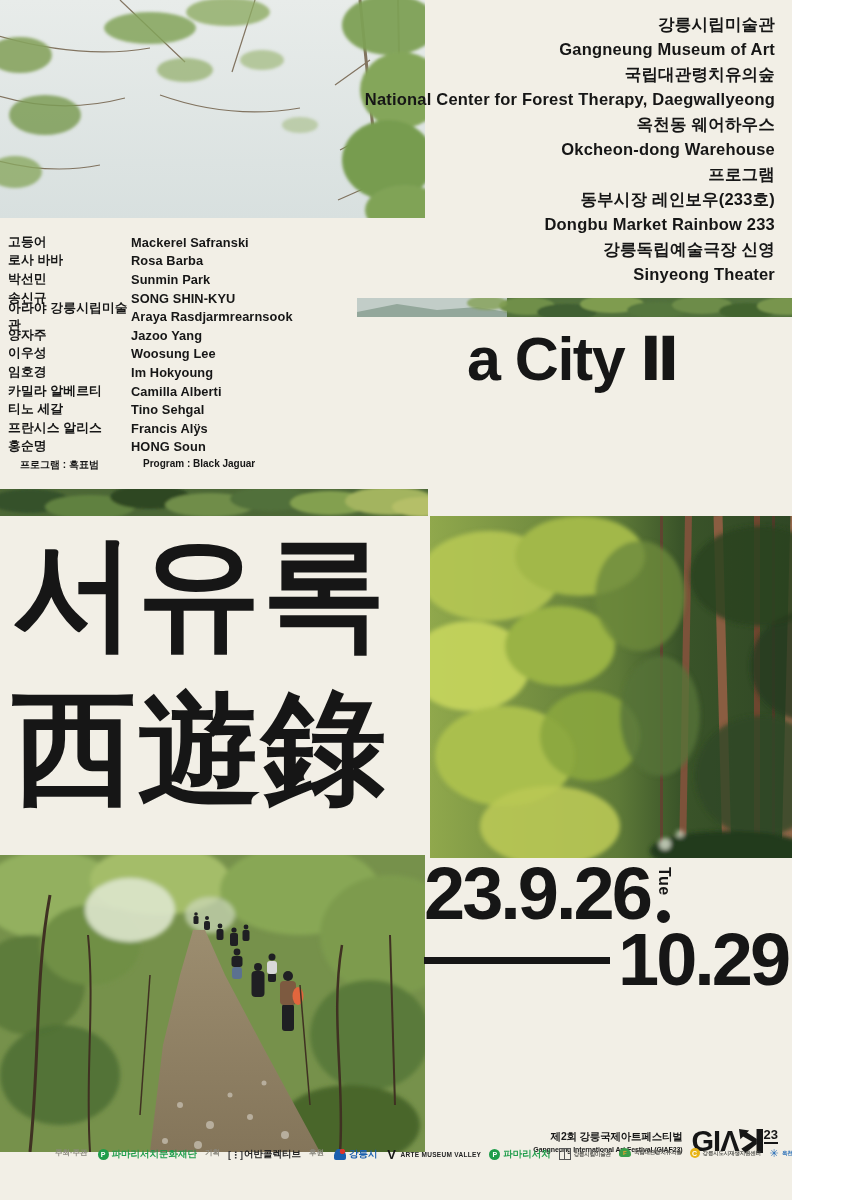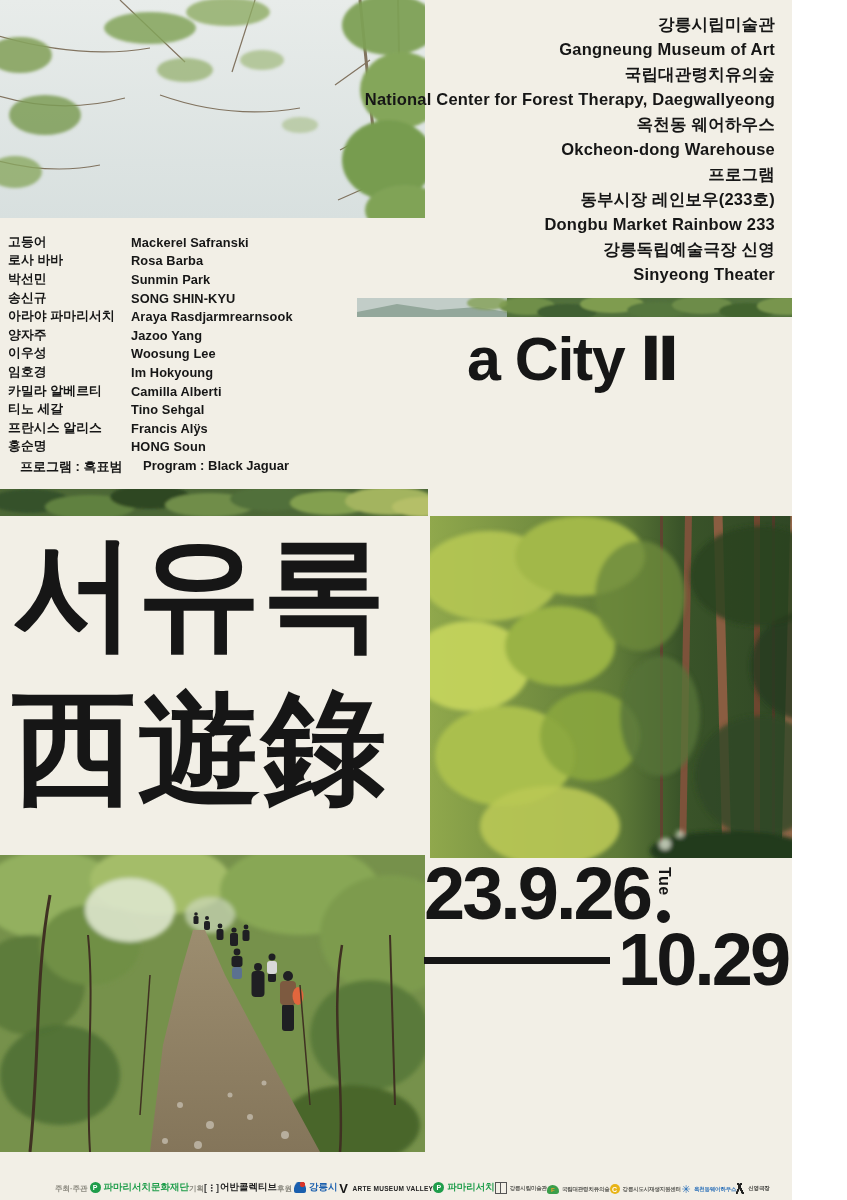--- a/index.html
+++ b/index.html
@@ -10,21 +10,21 @@
 
   
   .venues{position:absolute;top:12px;right:17px;text-align:right;}
   .venue-line{display:block;font-size:16.5px;line-height:25px;font-weight:700;letter-spacing:.2px;}
 
   
   .artists{position:absolute;left:8px;top:233px;display:grid;grid-template-columns:123px auto;
            grid-auto-rows:18.6px;align-items:center;}
   .artists span{font-size:12.8px;font-weight:700;letter-spacing:.1px;}
   .program{position:absolute;left:20px;top:458px;display:grid;grid-template-columns:123px auto;}
-  .program span{font-size:13px;font-weight:700;}
+  .program span{font-size:10px;font-weight:700;}
 
   
   .title-en{position:absolute;left:443px;top:326px;font-weight:900;font-size:61px;line-height:66px;
             letter-spacing:-1.5px;}
   .title-en .l2{padding-left:24px;}
 
   
   .title-ko{position:absolute;left:12px;top:514px;font-weight:900;font-size:124px;line-height:156px;
             letter-spacing:1px;}
 
@@ -43,22 +43,22 @@
   .giaf{position:absolute;right:14px;top:1128px;display:flex;align-items:center;gap:9px;}
   .giaf-captions{text-align:right;}
   .cap-ko{display:block;font-size:10.5px;font-weight:800;letter-spacing:-.2px;}
   .cap-en{display:block;font-size:7px;font-weight:600;margin-top:2px;letter-spacing:-.1px;}
   .giaf-logo{display:flex;align-items:flex-start;}
   .giaf-letters{font-size:29px;font-weight:900;letter-spacing:-1px;line-height:26px;}
   .giaf-year{font-size:13px;font-weight:800;border-bottom:2.5px solid #161616;line-height:13px;
              padding-bottom:1px;margin-left:1px;}
 
   
-  .sponsors{position:absolute;left:0;right:0;bottom:0;height:46px;display:flex;align-items:flex-end;
-            padding:0 10px 6px 55px;white-space:nowrap;overflow:hidden;}
+  .sponsors{position:absolute;left:0;right:0;bottom:0;height:46px;display:flex;align-items:flex-start;
+            gap:8px;padding:0 10px 6px 55px;white-space:nowrap;overflow:hidden;}
   .sp-label{font-size:7.5px;color:#8b897f;font-weight:700;margin-right:2px;flex:none;}
   .sp-logo{display:flex;align-items:center;gap:3px;flex:none;}
   .sp-text{font-weight:800;}
   .sp-logo.md .sp-text{font-size:9.5px;}
   .sp-logo.sm .sp-text{font-size:6.5px;letter-spacing:.3px;}
   .sp-logo.xs .sp-text{font-size:5.5px;letter-spacing:-.2px;}
   .icon{display:inline-flex;align-items:center;justify-content:center;flex:none;
         font-weight:900;color:#fff;}
   .pharma-circle-icon{width:11px;height:11px;border-radius:50%;background:#1f9d4b;font-size:7px;}
   .brackets-icon{width:11px;height:11px;color:#333;font-size:9px;font-weight:700;}
@@ -137,21 +137,21 @@
 
   <div class="artists" id="artists">
       <span>고등어</span>
       <span>Mackerel Safranski</span>
       <span>로사 바바</span>
       <span>Rosa Barba</span>
       <span>박선민</span>
       <span>Sunmin Park</span>
       <span>송신규</span>
       <span>SONG SHIN-KYU</span>
-      <span>아라야 파마리서치</span>
+      <span>아라야 강릉시립미술관</span>
       <span>Araya Rasdjarmrearnsook</span>
       <span>양자주</span>
       <span>Jazoo Yang</span>
       <span>이우성</span>
       <span>Woosung Lee</span>
       <span>임호경</span>
       <span>Im Hokyoung</span>
       <span>카밀라 알베르티</span>
       <span>Camilla Alberti</span>
       <span>티노 세갈</span>
@@ -337,20 +337,36 @@
     <div class="date-row second">
       <span class="dash"></span>
       <span class="date-num">10.29</span>
       <span class="day-col">
         <span class="day-label">Sun</span>
         <span class="day-dot"></span>
       </span>
     </div>
   </div>
 
+  <div class="giaf">
+    <div class="giaf-captions">
+      <span class="cap-ko">제2회 강릉국제아트페스티벌</span>
+      <span class="cap-en">Gangneung International Art Festival (GIAF23)</span>
+    </div>
+    <div class="giaf-logo">
+      <span class="giaf-letters">GIΛ</span>
+      <svg width="24" height="26" viewBox="0 0 26 26">
+        <rect x="19" y="0" width="7" height="26" fill="#161616"></rect>
+        <polygon points="19,10.5 19,16.5 3.5,7.5 6.5,2.5" fill="#161616"></polygon>
+        <polygon points="0,0 11,1.5 1.5,11" fill="#161616"></polygon>
+        <polygon points="19,10.5 19,16.5 7,26 2.5,21.5" fill="#161616"></polygon>
+      </svg>
+      <span class="giaf-year">23</span>
+    </div>
+  </div>
 
   <div class="sponsors" id="sponsors">
       <span class="sp-label">주최·주관</span>
       <span class="sp-logo md">
         <span class="icon pharma-circle-icon">P</span>
         <span class="sp-text" style="color: rgb(31, 157, 75);">파마리서치문화재단</span>
       </span>
       <span class="sp-label">기획</span>
       <span class="sp-logo md">
         <span class="icon brackets-icon">[⋮]</span>

